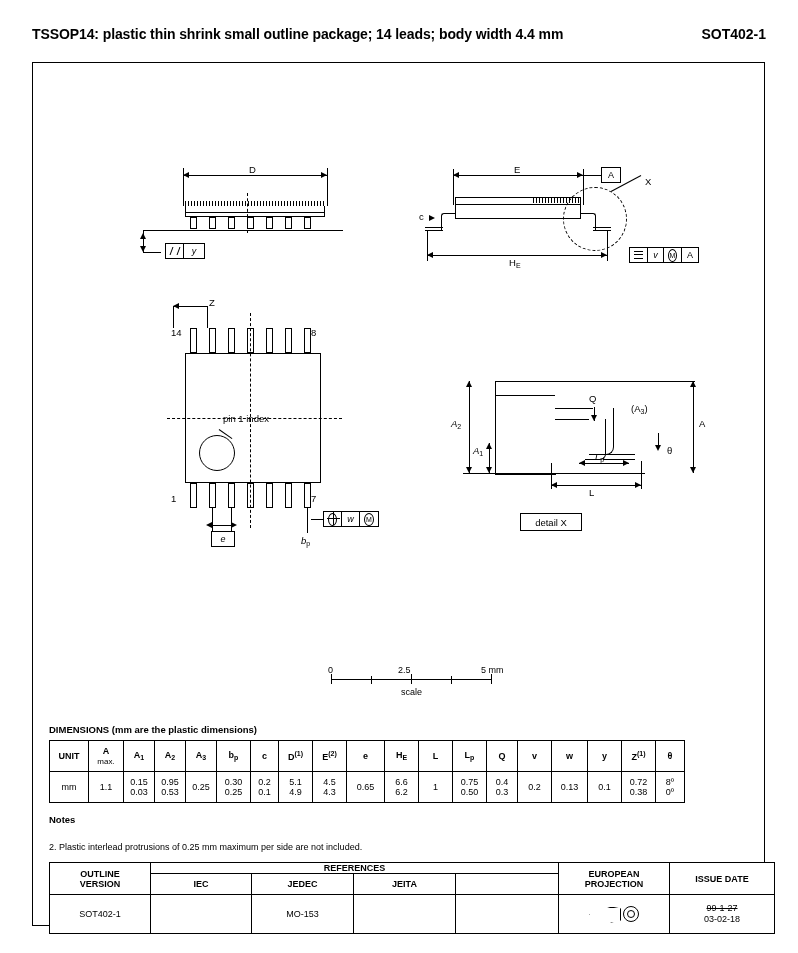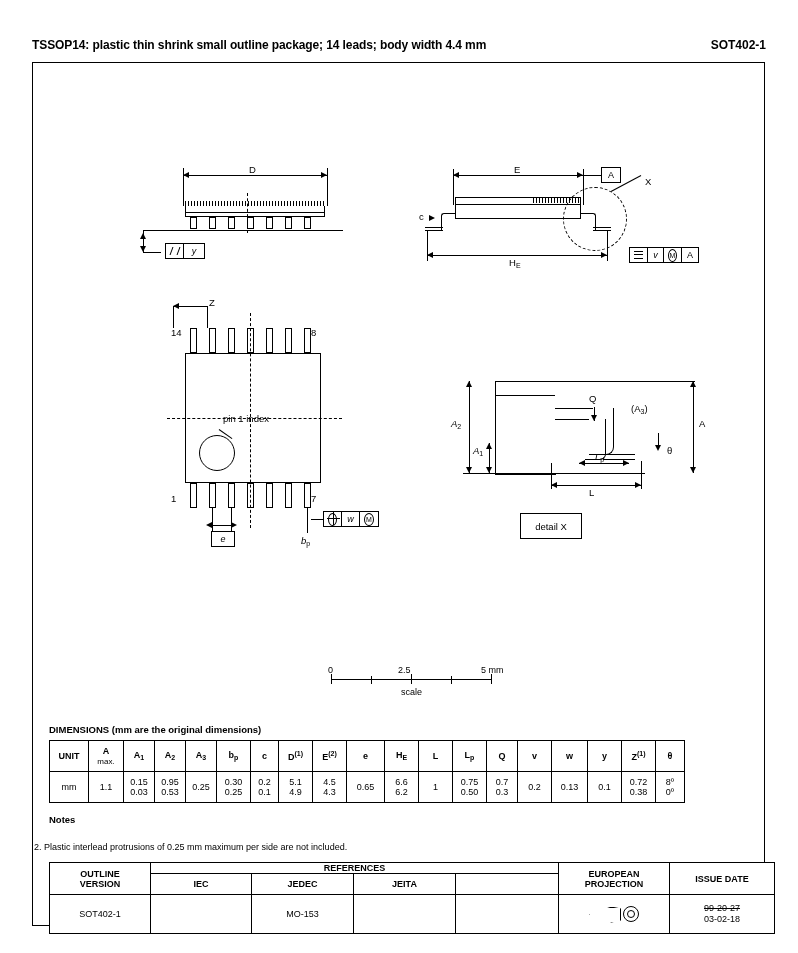--- a/index.html
+++ b/index.html
@@ -17,27 +17,27 @@
   }
   .page {
     position: relative;
     width: 798px;
     height: 953px;
   }
   
   .doc-header {
     position: absolute;
     left: 32px;
-    top: 38px;
+    top: 26px;
     width: 734px;
     height: 20px;
     display: flex;
     justify-content: space-between;
     align-items: baseline;
-    font-size: 12px;
+    font-size: 14px;
     font-weight: bold;
   }
   .doc-header .title { letter-spacing: -0.1px; }
   .doc-header .code  { letter-spacing: 0px; }
 
   
   .frame {
     position: absolute;
     left: 32px;
     top: 62px;
@@ -123,21 +123,21 @@
     font-weight: normal;
     padding: 0;
     line-height: 1.15;
   }
   table.dimtable th { font-weight: bold; }
   .twoline span { display: block; }
 
   
   .notes-title { position: absolute; left: 49px; top: 814px; font-size: 9.5px; font-weight: bold; }
   .note1 { position: absolute; left: 49px; top: 828px; font-size: 9px; }
-  .note2 { position: absolute; left: 34px; top: 842px; font-size: 9px; }
+  .note2 { position: absolute; left: 49px; top: 842px; font-size: 9px; }
 
   
   table.reftable {
     position: absolute;
     left: 49px; top: 862px;
     border-collapse: collapse;
     font-size: 9px;
     background: #fff;
   }
   table.reftable td, table.reftable th {
@@ -393,41 +393,41 @@
         <i>L</i><span class="sub">p</span>
       </div>
 
       <div class="hline" style="left:518px; top:422px; width:90px;"></div>
       <div class="ah ah-l" style="left:518px; top:419px;"></div>
       <div class="ah ah-r" style="left:602px; top:419px;"></div>
       <div class="vline" style="left:518px; top:400px; height:26px;"></div>
       <div class="vline" style="left:608px; top:398px; height:28px;"></div>
       <div class="lbl" style="left:556px; top:424px;">L</div>
 
-      <div class="ctrlbox" style="left:487px; top:450px; height:26px;">
+      <div class="ctrlbox" style="left:487px; top:450px; height:18px;">
         <span style="width:60px; justify-content:center; font-size:9.5px;">detail X</span>
       </div>
     </div>
 
     <div class="scale-wrap" style="left:298px; top:602px;">
       <div class="scale-line"></div>
       <div class="scale-tick" style="left:0px;"></div>
       <div class="scale-tick" style="left:40px; top:11px; height:8px;"></div>
       <div class="scale-tick" style="left:80px;"></div>
       <div class="scale-tick" style="left:120px; top:11px; height:8px;"></div>
       <div class="scale-tick" style="left:160px;"></div>
       <div class="scale-txt" style="left:-3px;">0</div>
       <div class="scale-txt" style="left:67px;">2.5</div>
       <div class="scale-txt" style="left:150px;">5 mm</div>
       <div class="scale-label" style="left:70px;">scale</div>
     </div>
 
   </div>
 
-  <div class="dim-title">DIMENSIONS (mm are the original dimensions)</div>
+  <div class="dim-title">DIMENSIONS (mm are the plastic dimensions)</div>
 
   <table class="dimtable">
     <tbody>
         <tr>
       <th style="width:38px; height:30px;">UNIT</th>
       <th style="width:34px;">
         <span class="twoline">
           <span>A</span>
           <span style="font-weight:normal; font-size:8px;">max.</span>
         </span>
@@ -457,21 +457,21 @@
       <td><span class="twoline"><span>0.95</span><span>0.53</span></span></td>
       <td>0.25</td>
       <td><span class="twoline"><span>0.30</span><span>0.25</span></span></td>
       <td><span class="twoline"><span>0.2</span><span>0.1</span></span></td>
       <td><span class="twoline"><span>5.1</span><span>4.9</span></span></td>
       <td><span class="twoline"><span>4.5</span><span>4.3</span></span></td>
       <td>0.65</td>
       <td><span class="twoline"><span>6.6</span><span>6.2</span></span></td>
       <td>1</td>
       <td><span class="twoline"><span>0.75</span><span>0.50</span></span></td>
-      <td><span class="twoline"><span>0.7</span><span>0.3</span></span></td>
+      <td><span class="twoline"><span>0.4</span><span>0.3</span></span></td>
       <td>0.2</td>
       <td>0.13</td>
       <td>0.1</td>
       <td><span class="twoline"><span>0.72</span><span>0.38</span></span></td>
       <td><span class="twoline"><span>8º</span><span>0º</span></span></td>
     </tr>
   </tbody>
     </table>
 
   <div class="notes-title">Notes</div>
@@ -512,20 +512,20 @@
           <span style="display:inline-block; width:30px; height:14px; position:relative;">
             <span style="position:absolute; left:0; top:0; width:0; height:0; border-top:7px solid transparent; border-bottom:7px solid transparent; border-right:22px solid #fff;"></span>
             <span style="position:absolute; left:0; top:0; width:30px; height:14px; border:1px solid #000; border-radius:1px; clip-path: polygon(0% 50%, 70% 0%, 100% 12%, 100% 88%, 70% 100%);"></span>
           </span>
           <span style="display:inline-block; width:14px; height:14px; border:1px solid #000; border-radius:50%; position:relative;">
             <span style="position:absolute; left:3px; top:3px; width:6px; height:6px; border:1px solid #000; border-radius:50%;"></span>
           </span>
         </span>
       </td>
       <td class="issuedate">
-        <span class="strike">99-20-27</span>
+        <span class="strike">99-1-27</span>
         <span>03-02-18</span>
       </td>
     </tr>
   </tbody>
     </table>
 
 </div>
 
 </body></html>

